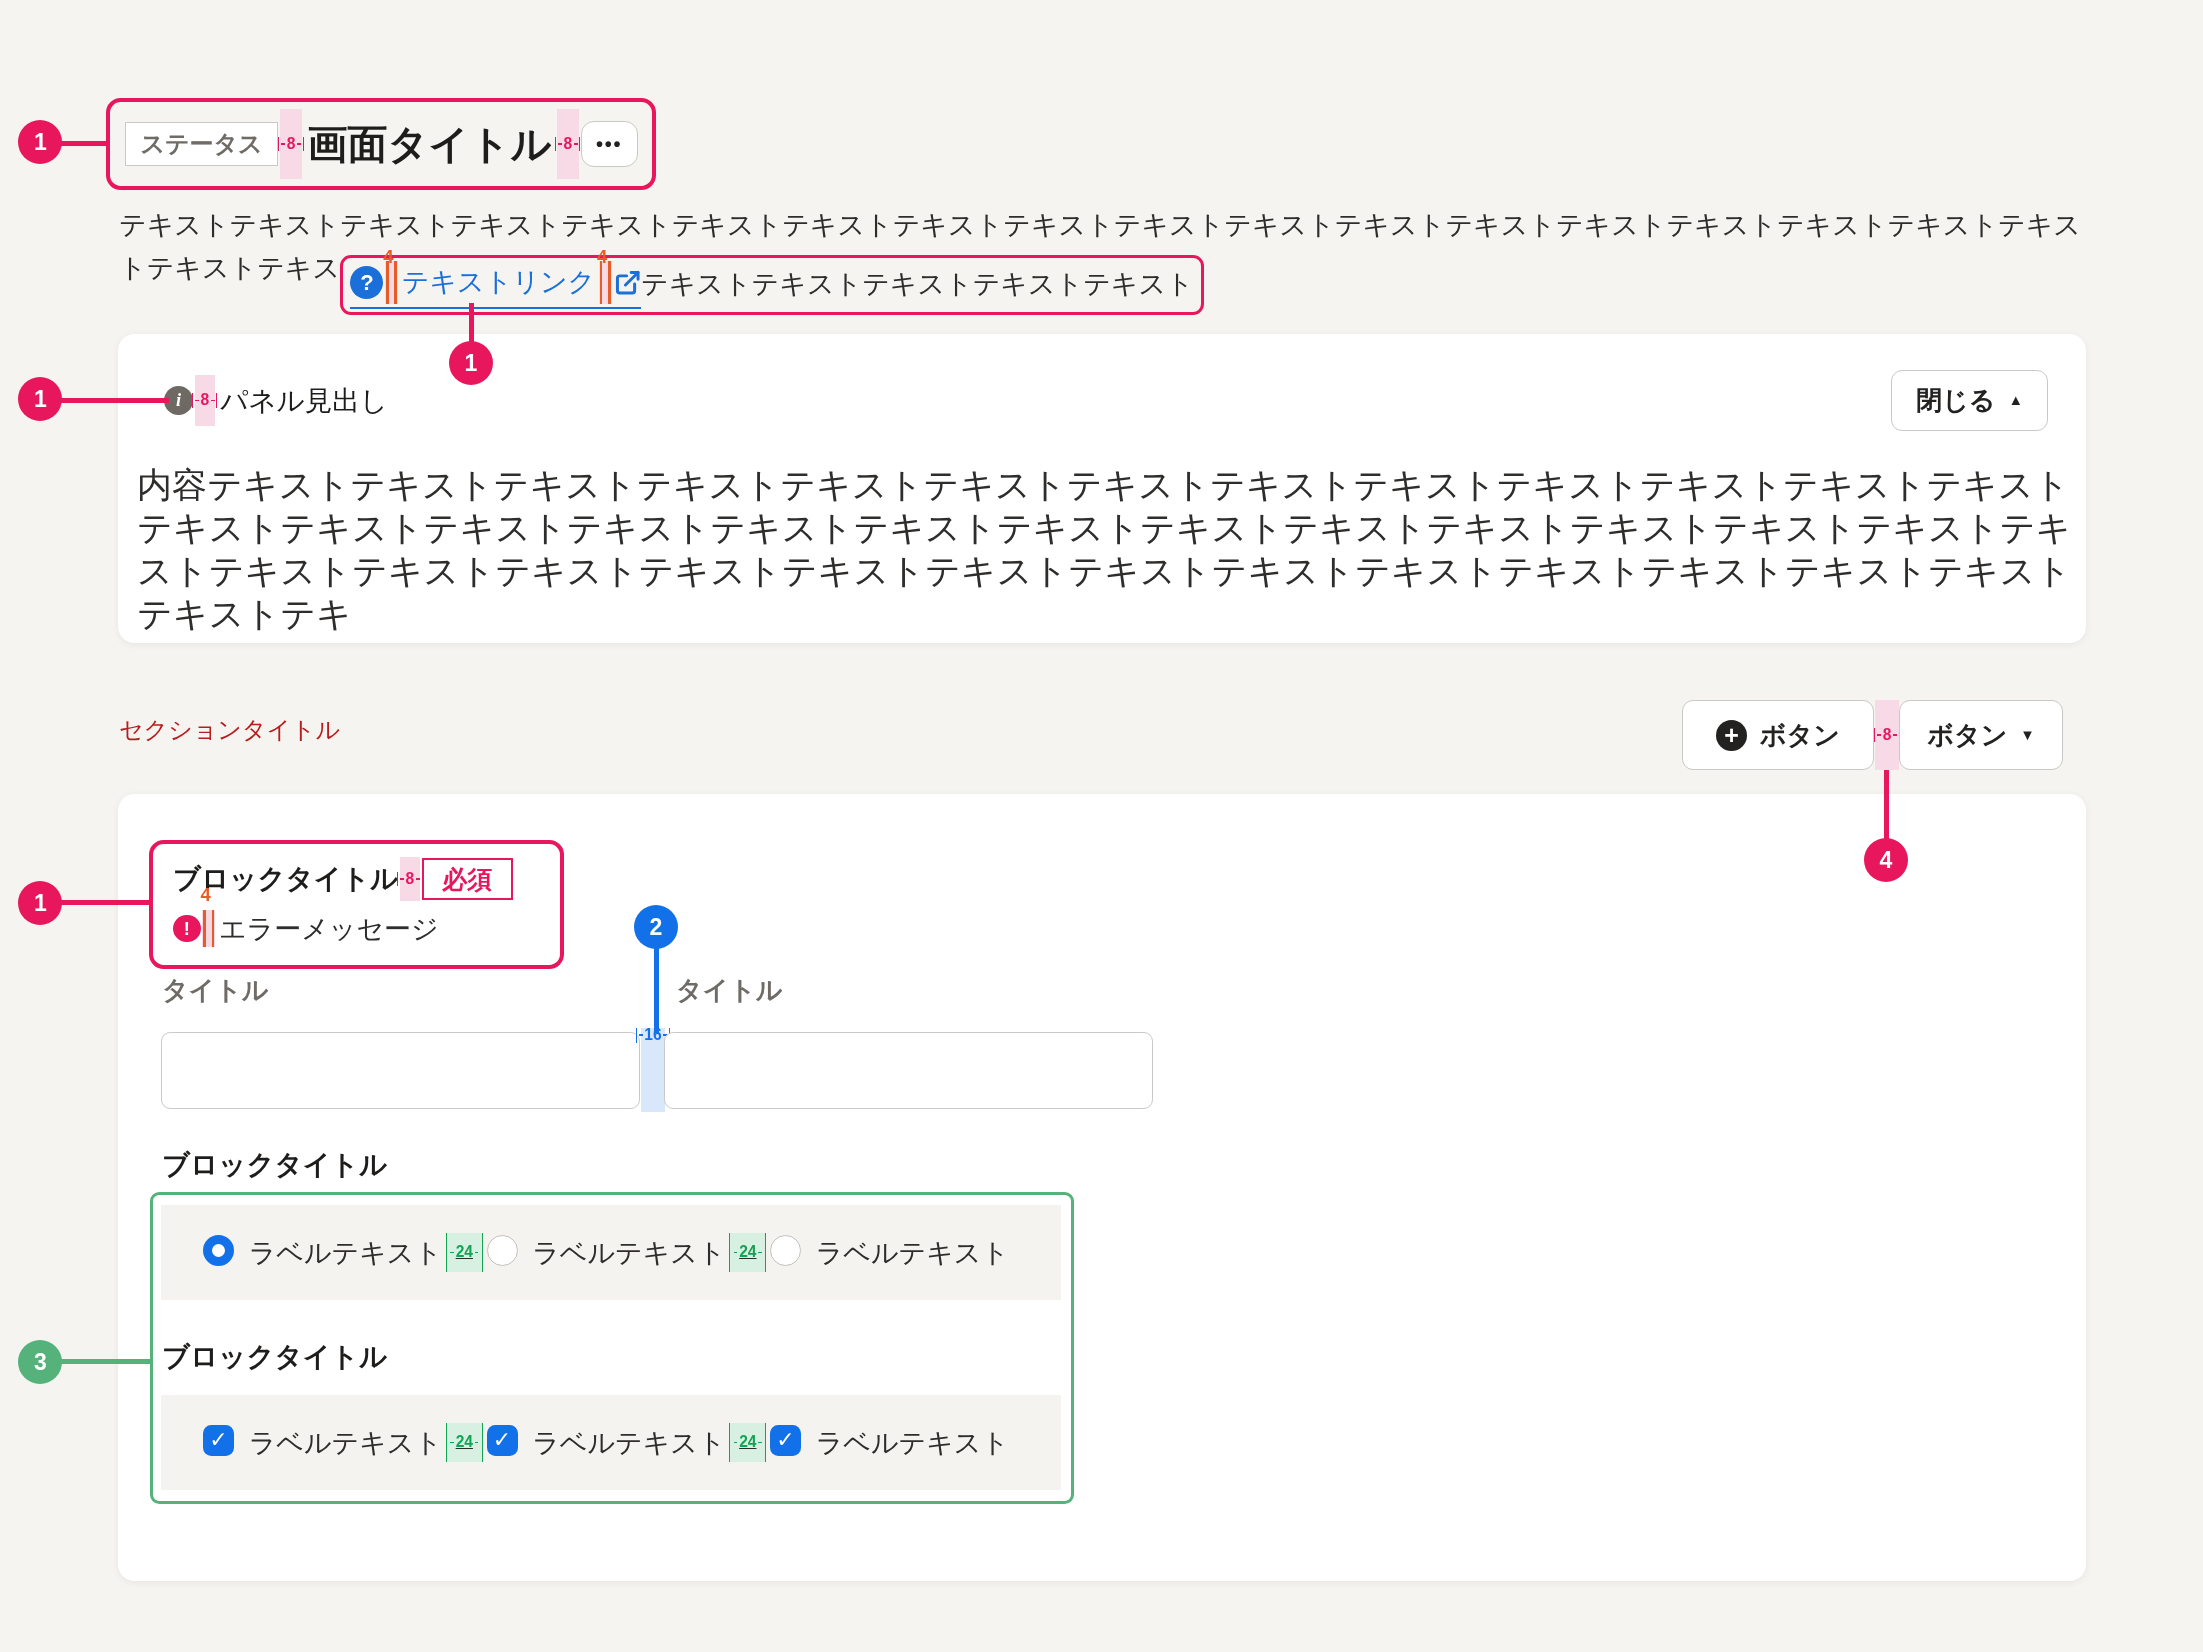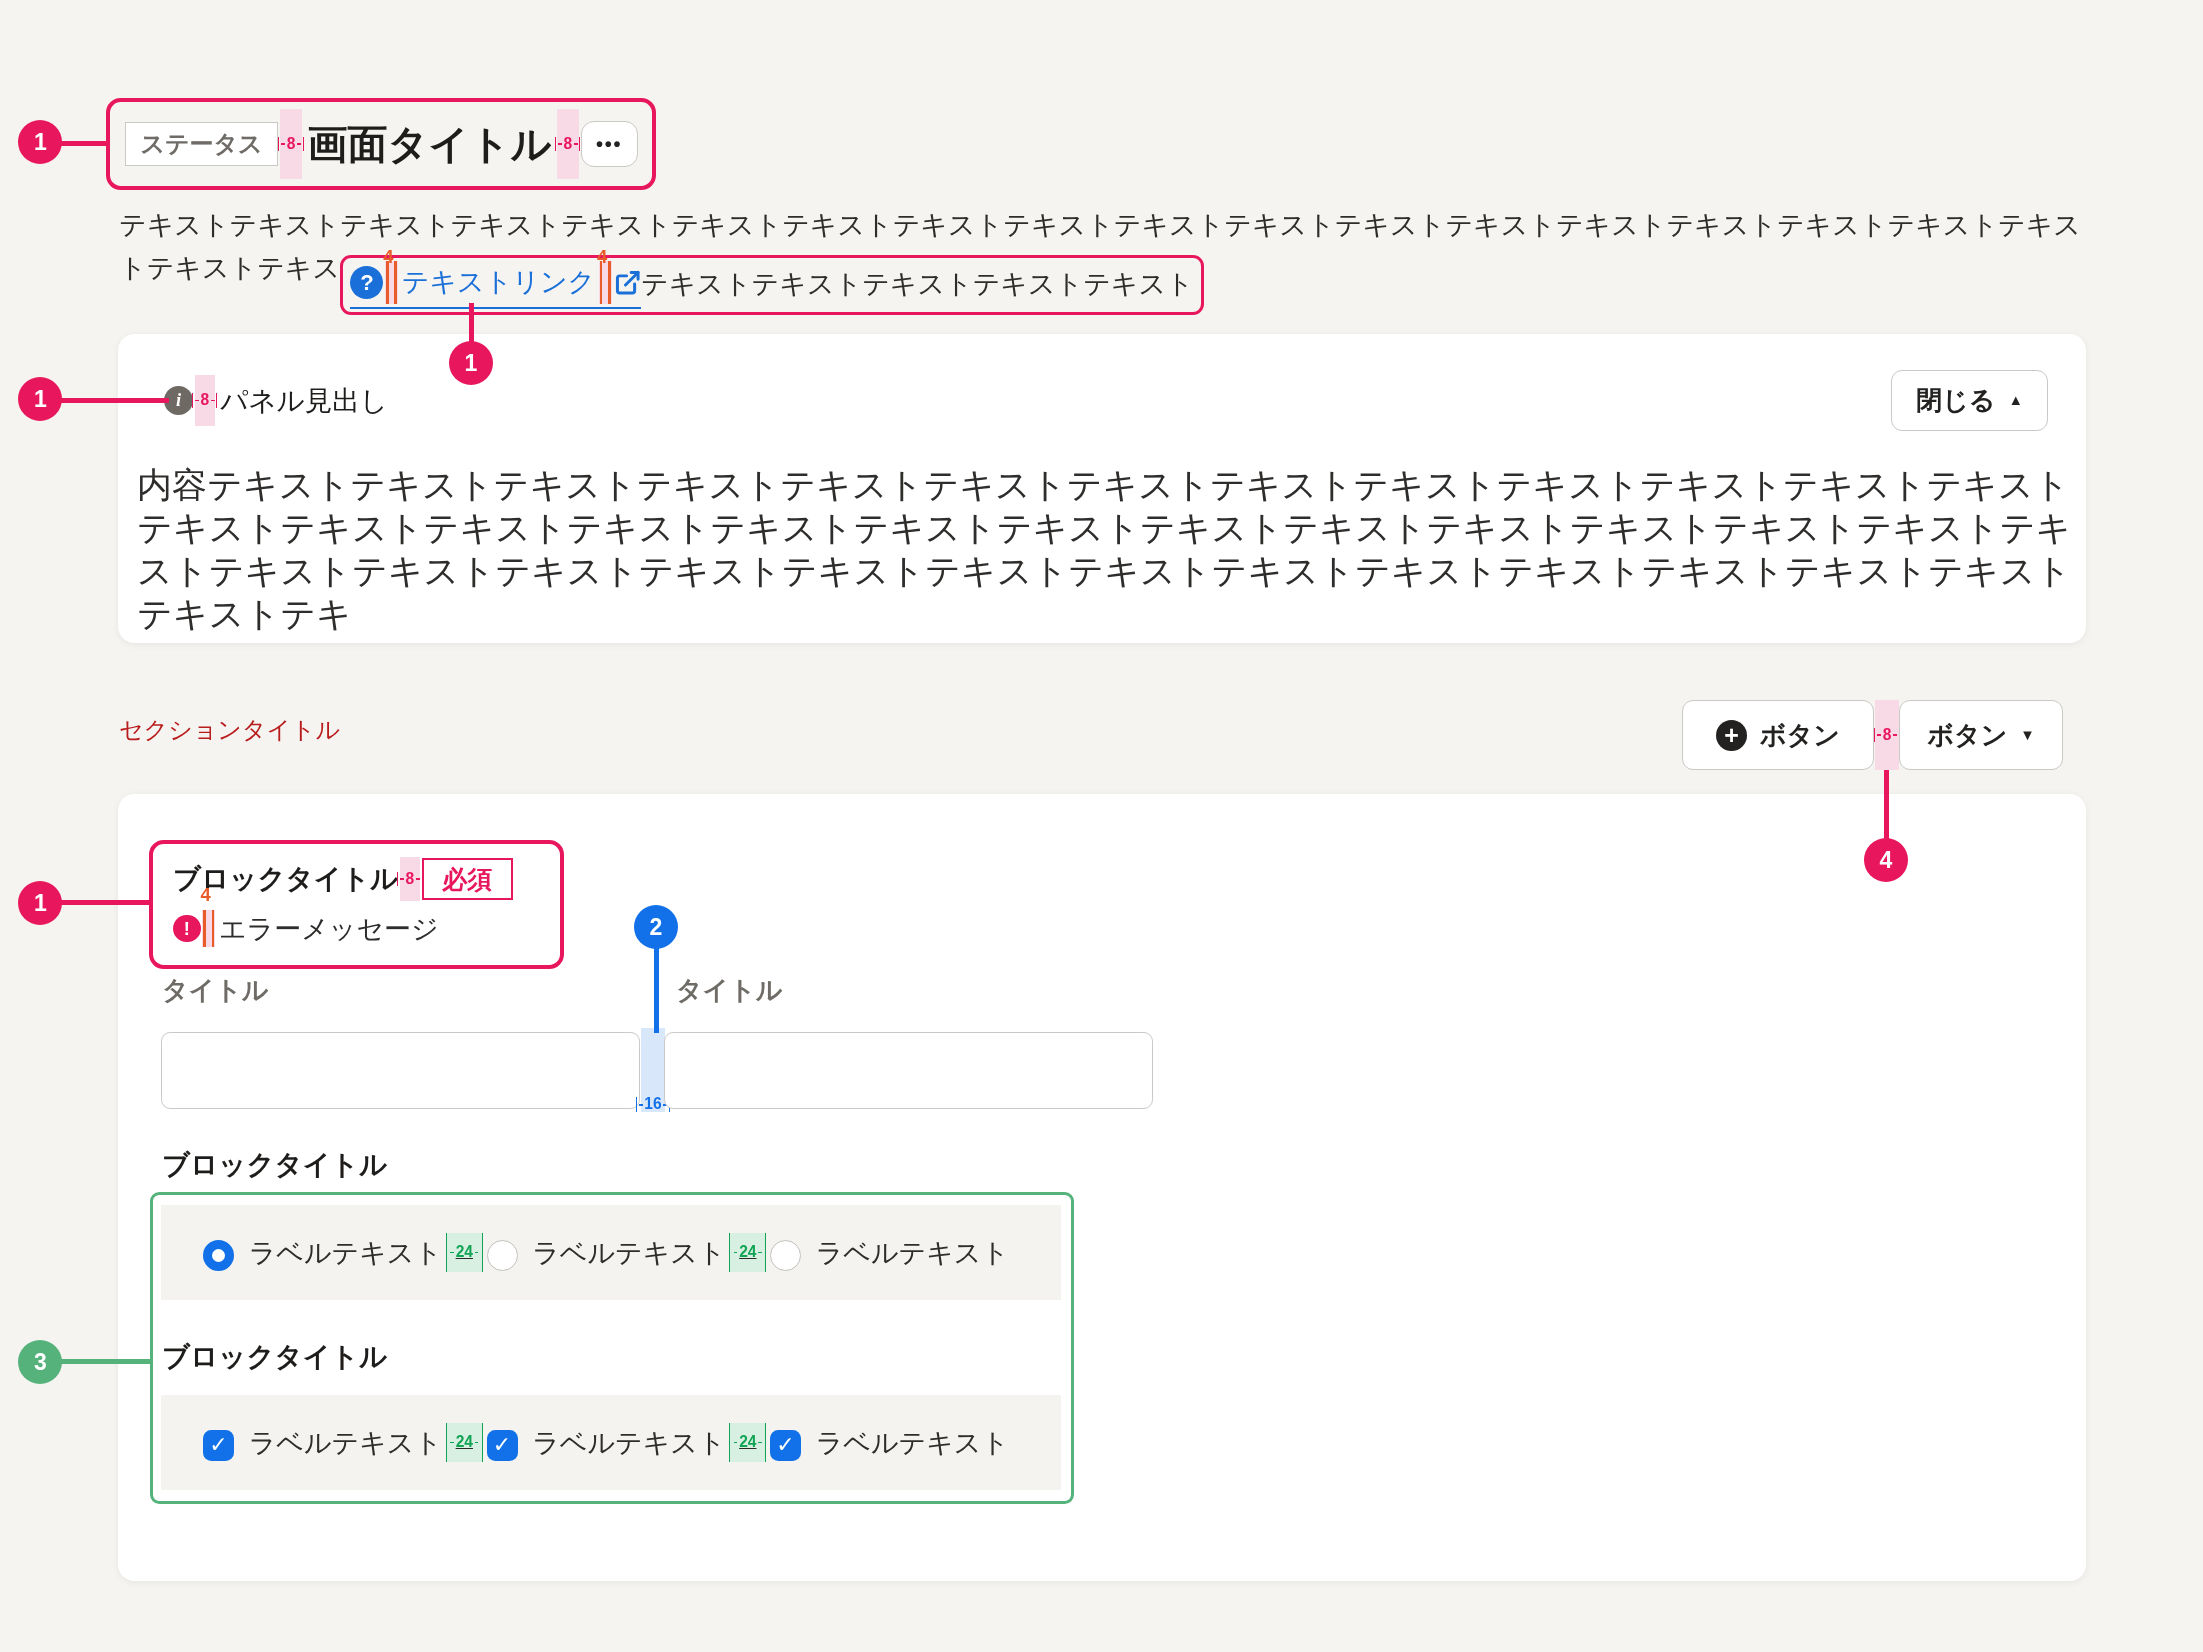--- a/index.html
+++ b/index.html
@@ -25,21 +25,21 @@
   .m8{width:22px;background:var(--pink-light);display:flex;align-items:center;justify-content:center;flex:none;}
   .mnum{display:flex;align-items:center;gap:1.8px;font-weight:bold;font-size:15.6px;color:var(--pink);
     border-left:1.8px solid var(--pink);border-right:1.8px solid var(--pink);padding:0 1.8px;line-height:14.7px;}
   .mnum::before,.mnum::after{content:"";width:3.7px;height:1.8px;background:currentColor;}
   
   .m4{width:13px;align-self:stretch;background:var(--pink-light);position:relative;flex:none;margin:0 1.8px;}
   .m4::before,.m4::after{content:"";position:absolute;top:0;bottom:0;width:2.8px;background:var(--orange);}
   .m4::before{left:0.9px;} .m4::after{right:0.9px;}
   .m4 .lbl{position:absolute;top:-26px;left:-1.8px;color:var(--orange);font-size:18.4px;font-weight:bold;}
   
-  .m16{position:absolute;background:var(--blue-light);display:flex;align-items:flex-end;justify-content:center;}
+  .m16{position:absolute;background:var(--blue-light);display:flex;align-items:flex-start;justify-content:center;}
   .m16 .mnum{color:var(--blue);border-color:var(--blue);}
   
   .m24{width:37px;height:39px;background:var(--green-light);display:flex;align-items:center;justify-content:center;
     border-left:1.8px solid var(--green-num);border-right:1.8px solid var(--green-num);flex:none;margin:0 3.7px;text-decoration:underline;}
   .m24 .mnum{color:var(--green-num);border:none;padding:0;}
   
   .btn{display:inline-flex;align-items:center;justify-content:center;gap:13px;background:#fff;
     border:1.8px solid var(--line);border-radius:11px;font-weight:bold;font-size:26px;color:#242220;cursor:pointer;}
   .white-card{position:absolute;background:#fff;border-radius:16.5px;box-shadow:0 1.8px 7.3px rgba(0,0,0,.06);}
   .circle-ic{border-radius:50%;display:flex;align-items:center;justify-content:center;color:#fff;font-weight:bold;flex:none;}
@@ -85,21 +85,21 @@
   .required{border:2.8px solid var(--pink);color:var(--pink);font-size:25px;font-weight:bold;padding:2.8px 18.4px;background:#fff;white-space:nowrap;}
   .block-row2{display:flex;align-items:center;height:37px;}
   .err-ic{width:27.5px;height:27.5px;background:var(--pink);font-size:18.4px;}
   .err-text{font-size:27px;padding-left:1.8px;white-space:nowrap;}
   .field-label{position:absolute;font-size:26px;font-weight:bold;color:var(--muted);}
   .tinput{position:absolute;top:238px;height:77px;background:#fff;border:1.8px solid var(--line);border-radius:9.2px;
     font-size:26px;padding:0 16.5px;color:var(--ink);}
   .group-title{position:absolute;font-size:27.5px;font-weight:bold;color:#1f1d1b;}
   .green-box{position:absolute;left:32px;top:398px;width:924px;height:312px;border:3.7px solid var(--green);border-radius:9.2px;}
   .opt-row{position:absolute;left:43px;width:900px;height:95px;background:var(--row);display:flex;align-items:center;padding-left:42px;}
-  .opt{display:flex;align-items:flex-end;}
+  .opt{display:flex;align-items:flex-start;}
   .opt-label{font-size:27px;padding-left:14.7px;white-space:nowrap;}
   .radio{width:31px;height:31px;border-radius:50%;background:#fff;flex:none;cursor:pointer;}
   .radio.on{border:9.2px solid var(--blue);}
   .radio.off{border:1.8px solid #c3c1bd;}
   .checkbox{width:31px;height:31px;border-radius:8.3px;background:var(--blue);color:#fff;display:flex;align-items:center;
     justify-content:center;font-size:22px;font-weight:bold;flex:none;cursor:pointer;}
 </style>
 </head>
 <body>
 

